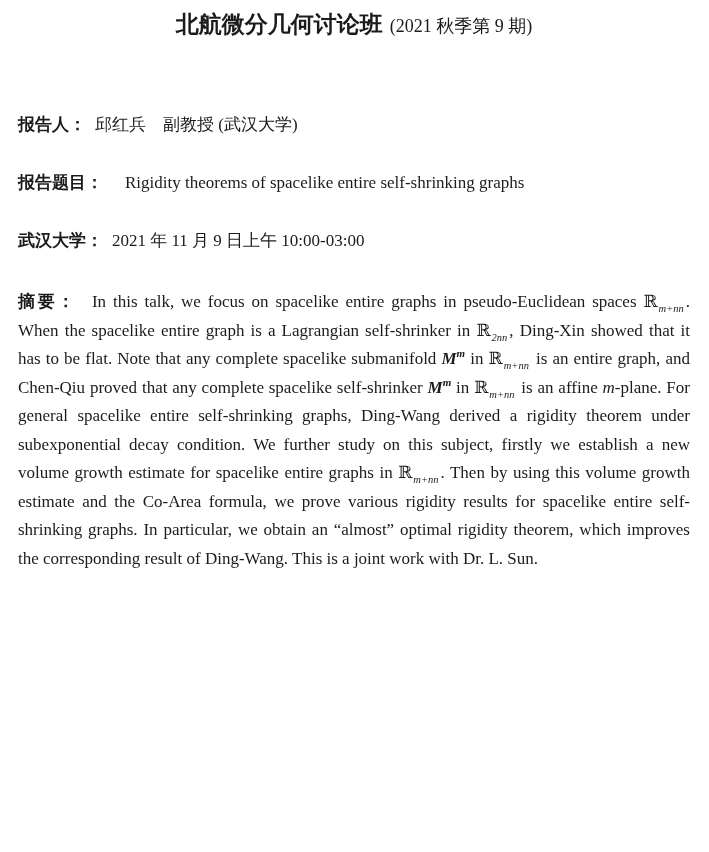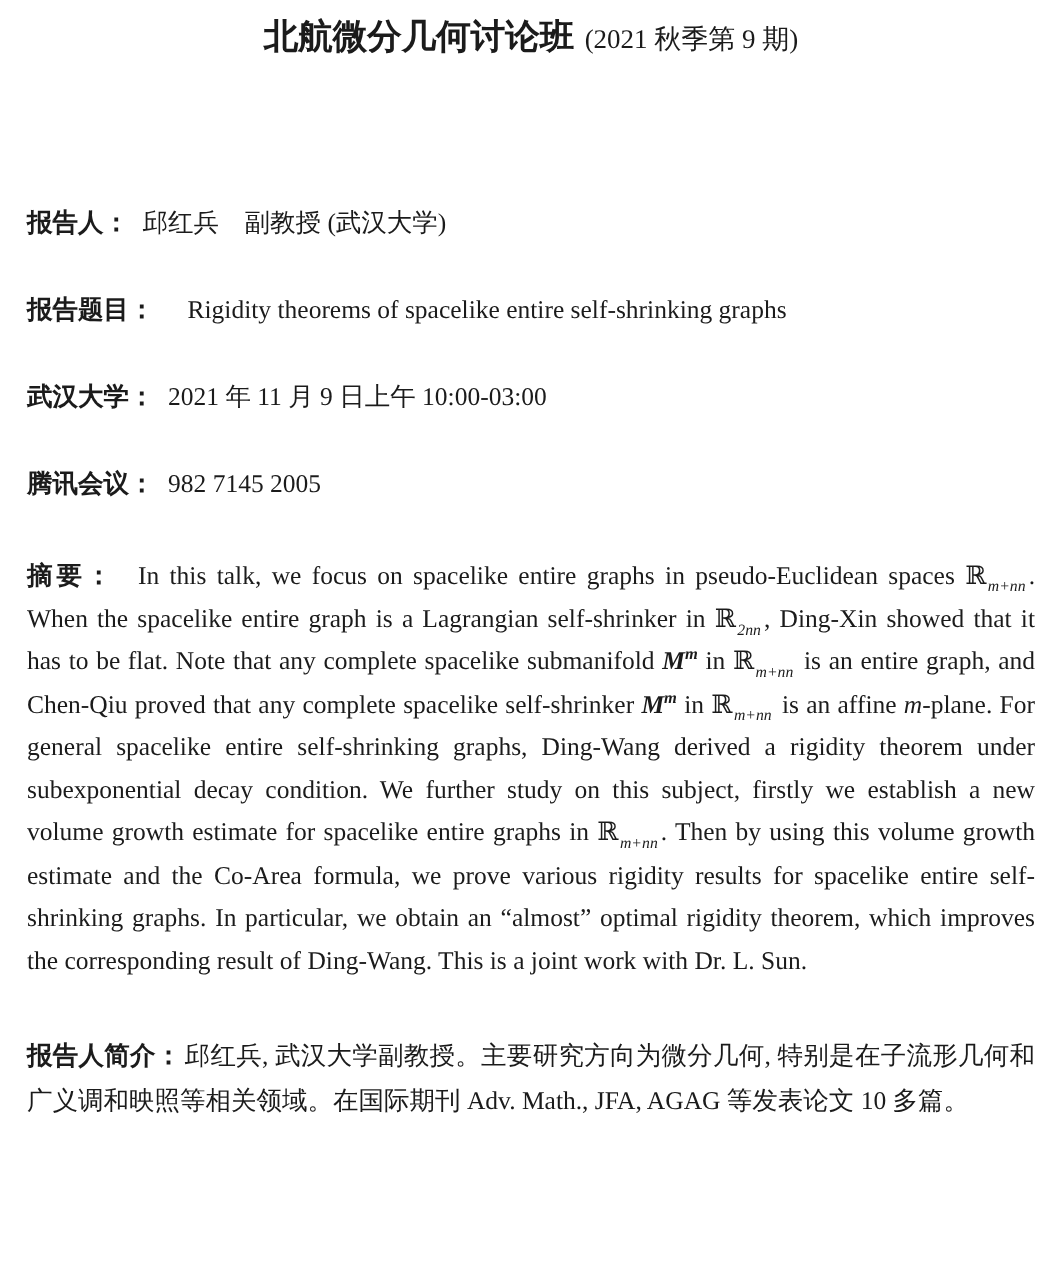--- a/index.html
+++ b/index.html
@@ -10,21 +10,21 @@
     background: #ffffff;
     color: #1b1b1b;
     font-family: "Liberation Serif", "DejaVu Serif", serif;
     font-size: 17px;
     padding: 10px 19px 0 18px;
     overflow: hidden;
   }
   .title {
     text-align: center;
     line-height: 30px;
-    margin-bottom: 96px;
+    margin-bottom: 72px;
     white-space: nowrap;
   }
   .title-main {
     font-size: 23px;
     font-weight: 700;
   }
   .title-sub {
     font-size: 18px;
     font-weight: 400;
     margin-left: 7px;
@@ -89,41 +89,35 @@
   </div>
 
   <div class="field wide">
     <span class="lbl">报告题目：</span><span class="val">Rigidity theorems of spacelike entire self-shrinking graphs</span>
   </div>
 
   <div class="field">
     <span class="lbl">武汉大学：</span><span class="val">2021 年 11 月 9 日上午 10:00-03:00</span>
   </div>
 
-  <div class="field">
-    <span class="lbl">腾讯会议：</span><span class="val">982 7145 2005</span>
-  </div>
 
   <p class="para abstract">
     <span class="lbl">摘要：</span><span>In this talk, we focus on spacelike entire graphs in pseudo-Euclidean spaces <span class="bb">ℝ</span><span class="supsub">
           <span class="ss">m+n</span>
           <span class="ss">n</span>
         </span>. When the spacelike entire graph is a Lagrangian self-shrinker in <span class="bb">ℝ</span><span class="supsub">
           <span class="ss">2n</span>
           <span class="ss">n</span>
         </span>, Ding-Xin showed that it has to be flat. Note that any complete spacelike submanifold <span class="bi">M</span><sup class="sp bi">m</sup> in <span class="bb">ℝ</span><span class="supsub">
           <span class="ss">m+n</span>
           <span class="ss">n</span>
         </span> is an entire graph, and Chen-Qiu proved that any complete spacelike self-shrinker <span class="bi">M</span><sup class="sp bi">m</sup> in <span class="bb">ℝ</span><span class="supsub">
           <span class="ss">m+n</span>
           <span class="ss">n</span>
         </span> is an affine <span class="it">m</span>-plane. For general spacelike entire self-shrinking graphs, Ding-Wang derived a rigidity theorem under subexponential decay condition. We further study on this subject, firstly we establish a new volume growth estimate for spacelike entire graphs in <span class="bb">ℝ</span><span class="supsub">
           <span class="ss">m+n</span>
           <span class="ss">n</span>
         </span>. Then by using this volume growth estimate and the Co-Area formula, we prove various rigidity results for spacelike entire self-shrinking graphs. In particular, we obtain an “almost” optimal rigidity theorem, which improves the corresponding result of Ding-Wang. This is a joint work with Dr. L. Sun.</span>
   </p>
 
-  <p class="para bio">
-    <span class="lbl">报告人简介：</span><span>邱红兵, 武汉大学副教授。主要研究方向为微分几何, 特别是在子流形几何和广义调和映照等相关领域。在国际期刊 Adv. Math., JFA, AGAG 等发表论文 10 多篇。</span>
-  </p>
 
 
 </div>
 
 </body></html>

